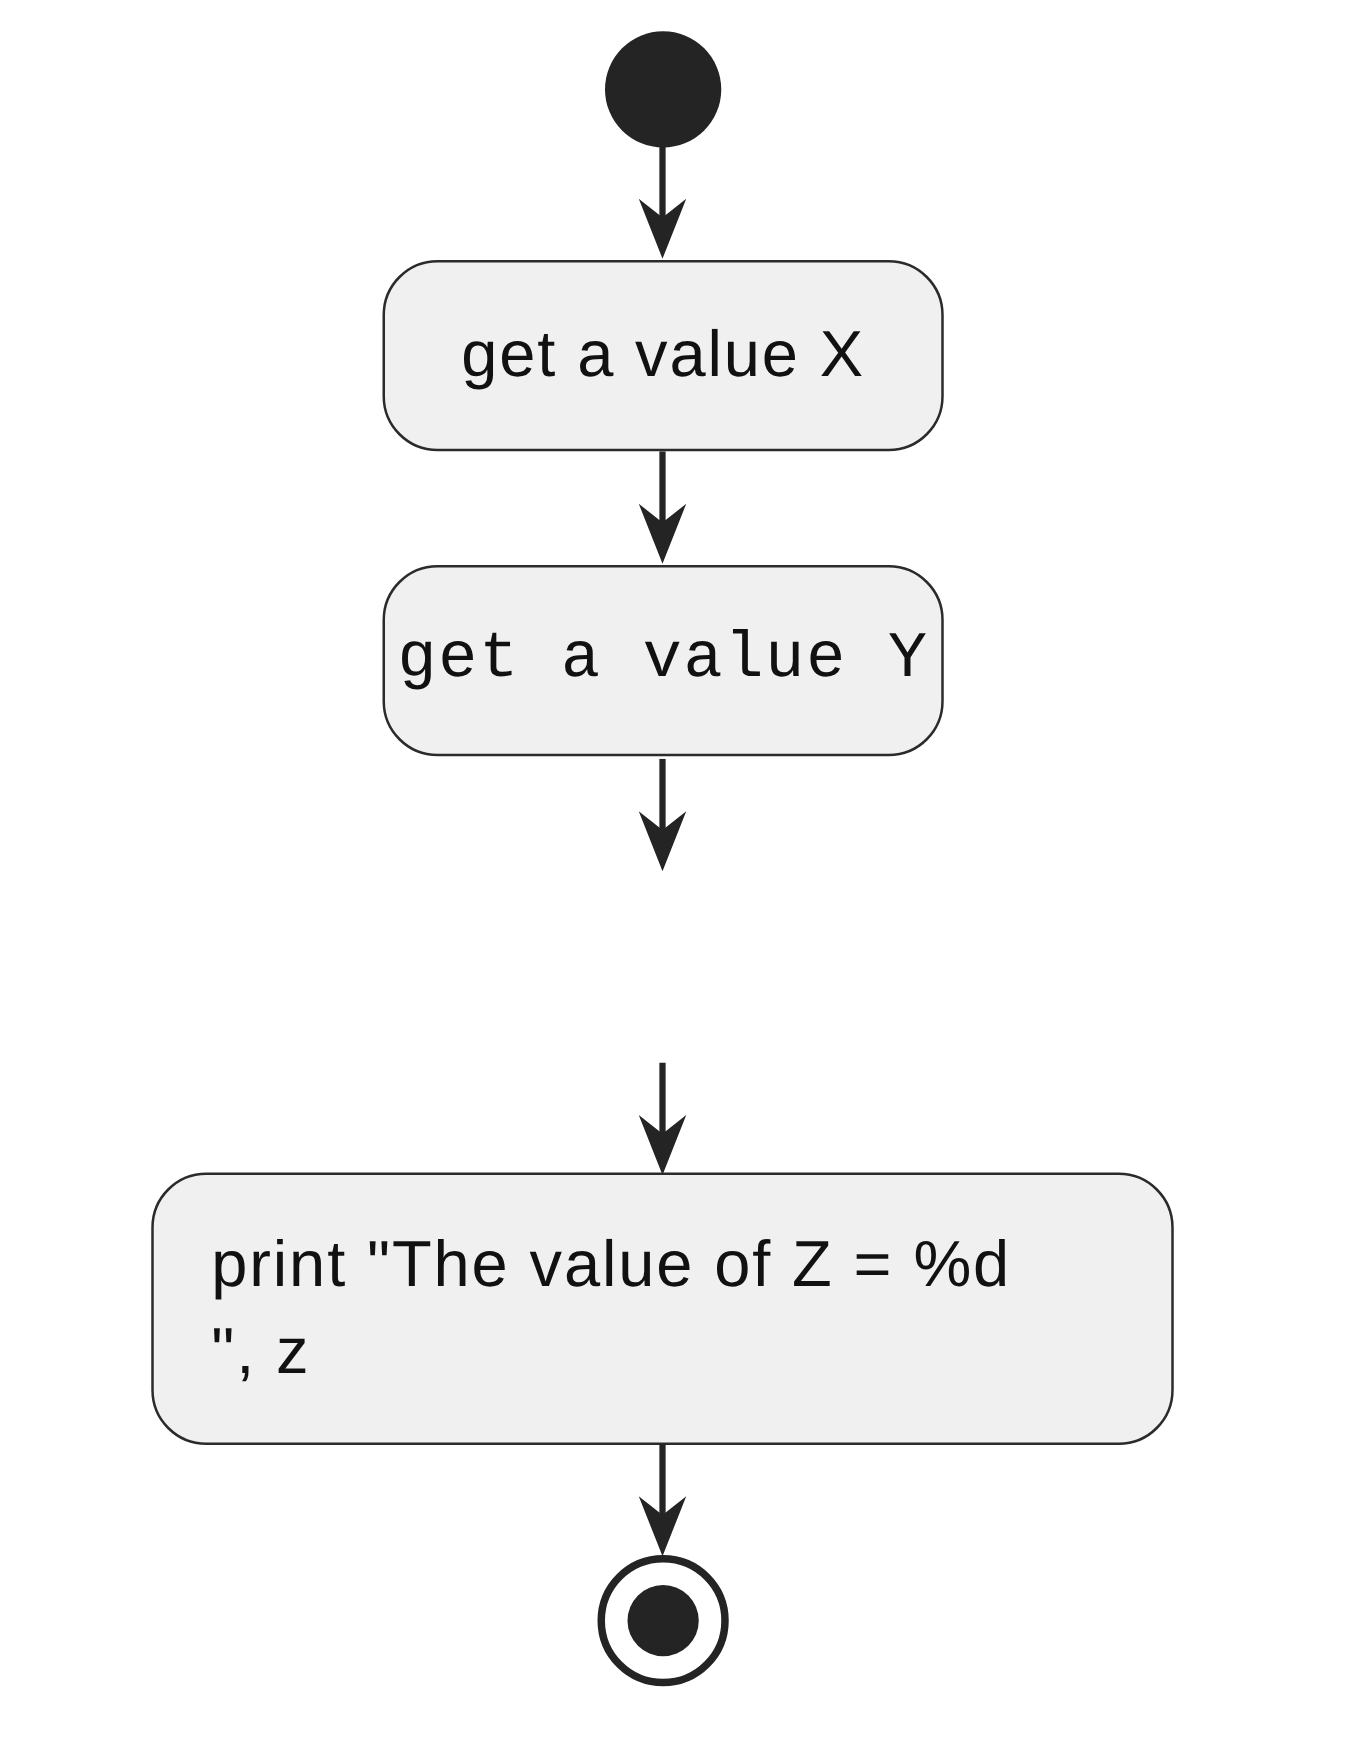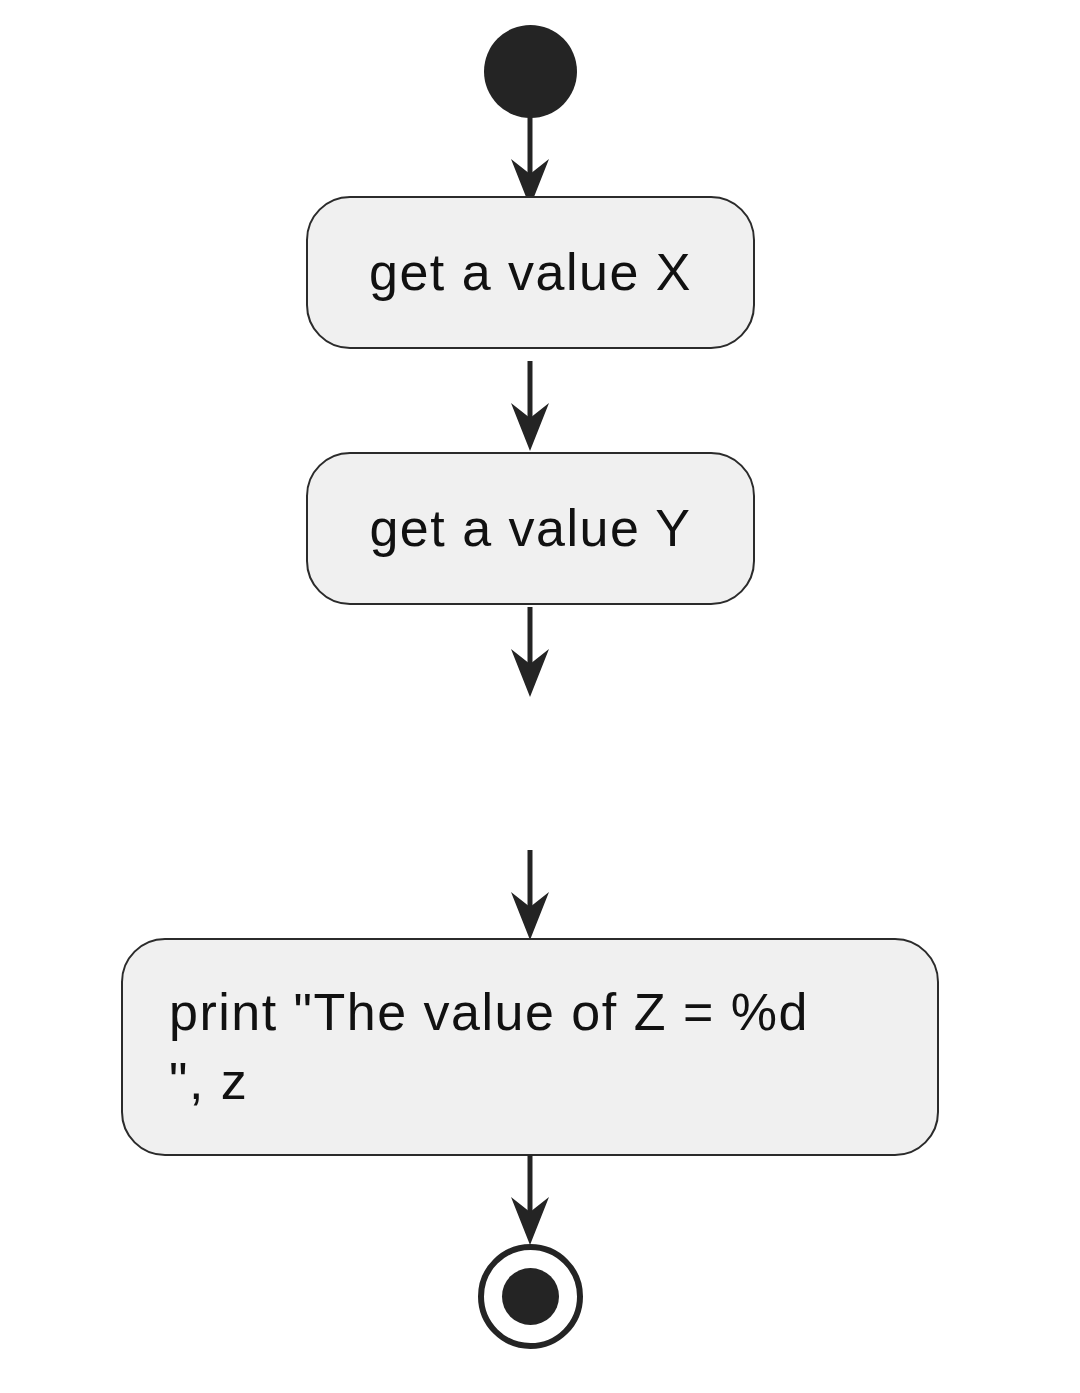--- a/index.html
+++ b/index.html
@@ -30,22 +30,22 @@
     border: 2.5px solid #2b2b2b;
     border-radius: 44px;
     display: flex;
     align-items: center;
     justify-content: center;
     font-size: 52px;
     letter-spacing: 1.5px;
     color: #111111;
     line-height: 1.32;
   }
-  .node-a { left: 306px; top: 196px; width: 449px; height: 153px; }
-  .node-b { left: 306px; top: 452px; width: 449px; height: 153px; }
+  .node-a { left: 306px; top: 208px; width: 449px; height: 153px; }
+  .node-b { left: 306px; top: 452px; width: 449px; height: 153px; font-family: Liberation Mono, monospace; }
   .node-c { left: 36px;  top: 697px; width: 988px; height: 153px; }
   .node-d {
     left: 121px; top: 938px; width: 818px; height: 218px;
     justify-content: flex-start;
     text-align: left;
     padding: 0 46px;
     white-space: pre-wrap;
   }
 
   

